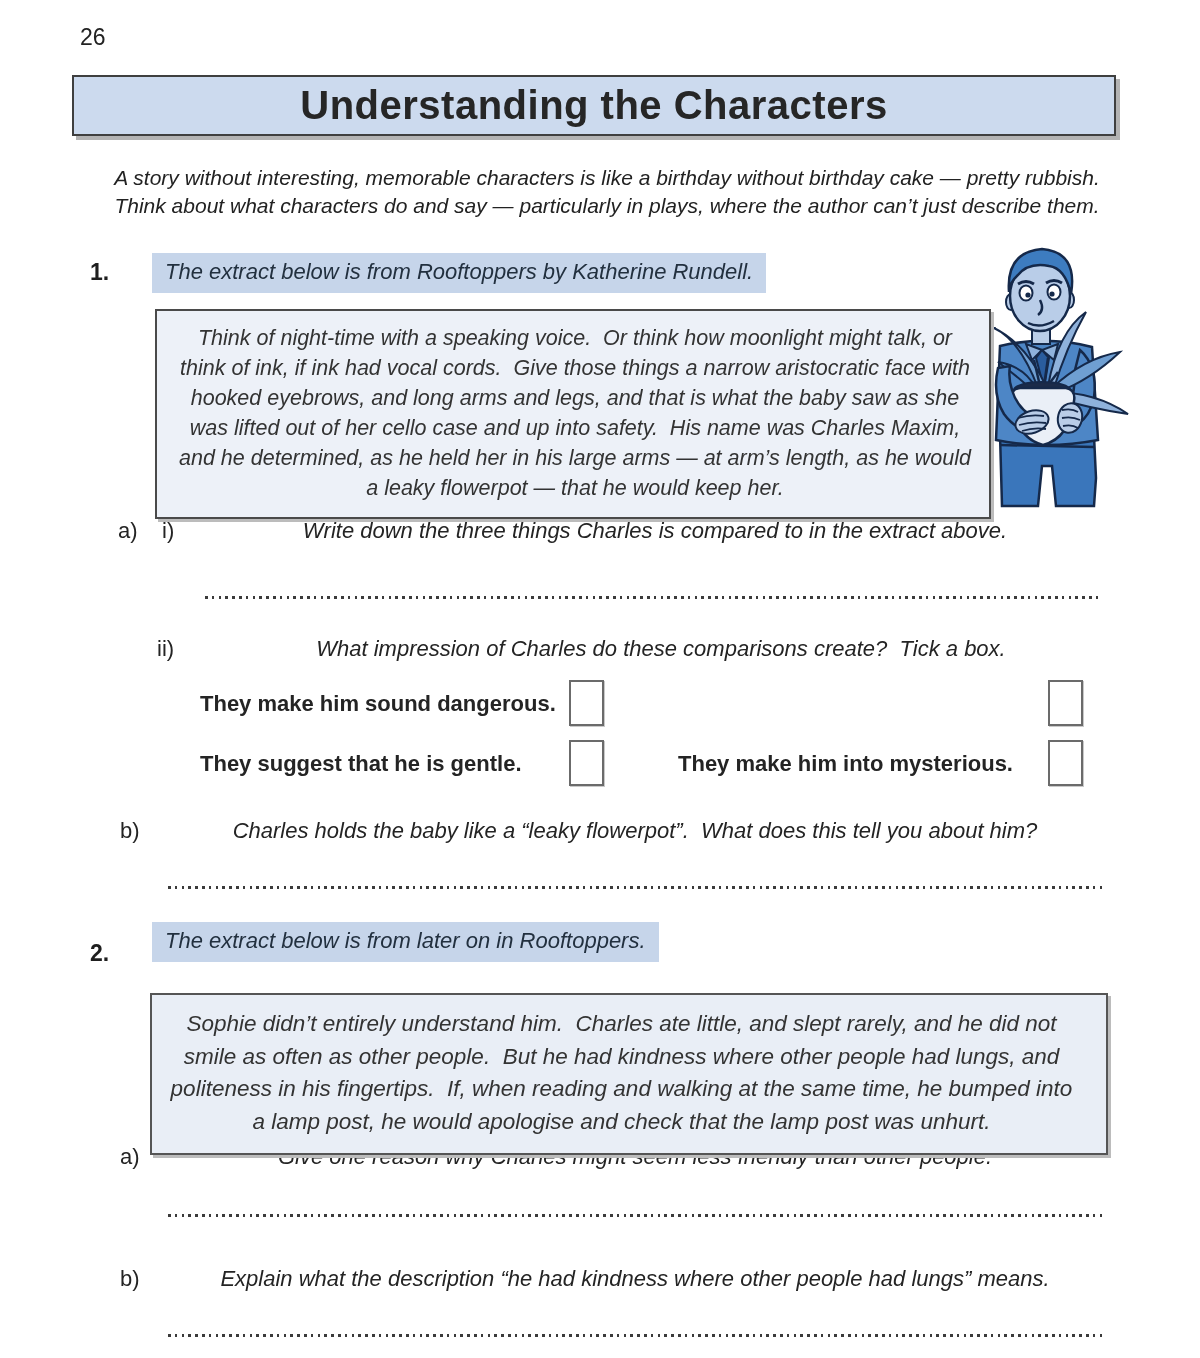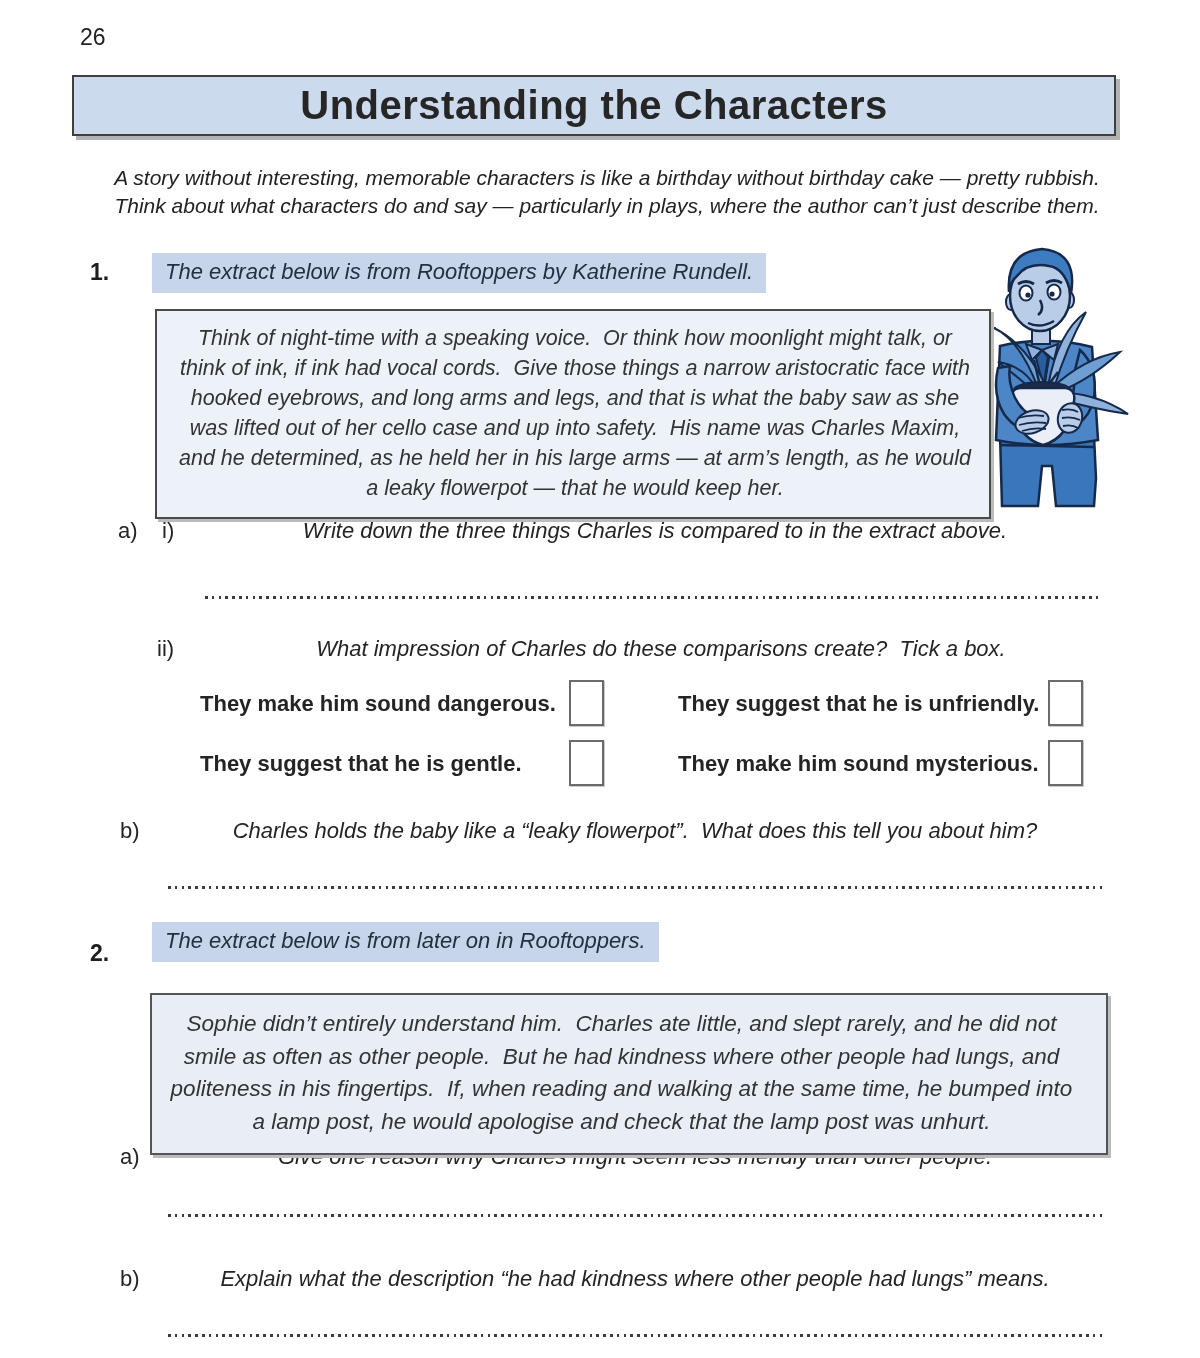--- a/index.html
+++ b/index.html
@@ -155,26 +155,25 @@
   <div class="abs part-label" style="left:118px; top:518px;">a)</div>
   <div class="abs part-label" style="left:162px; top:518px;">i)</div>
   <div class="abs q-line prewrap" style="left:200px; top:518px; width:910px;">Write down the three things Charles is compared to in the extract above.</div>
   <div class="abs answer-line" style="left:205px; top:596px; width:897px;"></div>
 
   <div class="abs part-label" style="left:157px; top:636px;">ii)</div>
   <div class="abs q-line prewrap" style="left:206px; top:636px; width:910px;">What impression of Charles do these comparisons create?  Tick a box.</div>
 
   <div class="abs option-label" style="left:200px; top:691px;">They make him sound dangerous.</div>
   <div class="abs tick-box" style="left:569px; top:680px;"></div>
-  <div class="abs option-label" style="left:678px; top:691px;">They suggest that he is unfriendly.</div>
   <div class="abs tick-box" style="left:1048px; top:680px;"></div>
 
   <div class="abs option-label" style="left:200px; top:751px;">They suggest that he is gentle.</div>
   <div class="abs tick-box" style="left:569px; top:740px;"></div>
-  <div class="abs option-label" style="left:678px; top:751px;">They make him sound mysterious.</div>
+  <div class="abs option-label" style="left:678px; top:751px;">They make him into mysterious.</div>
   <div class="abs tick-box" style="left:1048px; top:740px;"></div>
 
   <div class="abs part-label" style="left:120px; top:818px;">b)</div>
   <div class="abs q-line prewrap" style="left:160px; top:818px; width:950px;">Charles holds the baby like a “leaky flowerpot”.  What does this tell you about him?</div>
   <div class="abs answer-line" style="left:168px; top:886px; width:934px;"></div>
 
   <div class="abs q-num" style="left:90px; top:940px;">2.</div>
   <div class="abs highlight" style="left:152px; top:922px;">
     <span class="prewrap">The extract below is from later on in </span><span class="book-title">Rooftoppers</span><span class="prewrap">.</span>
   </div>

